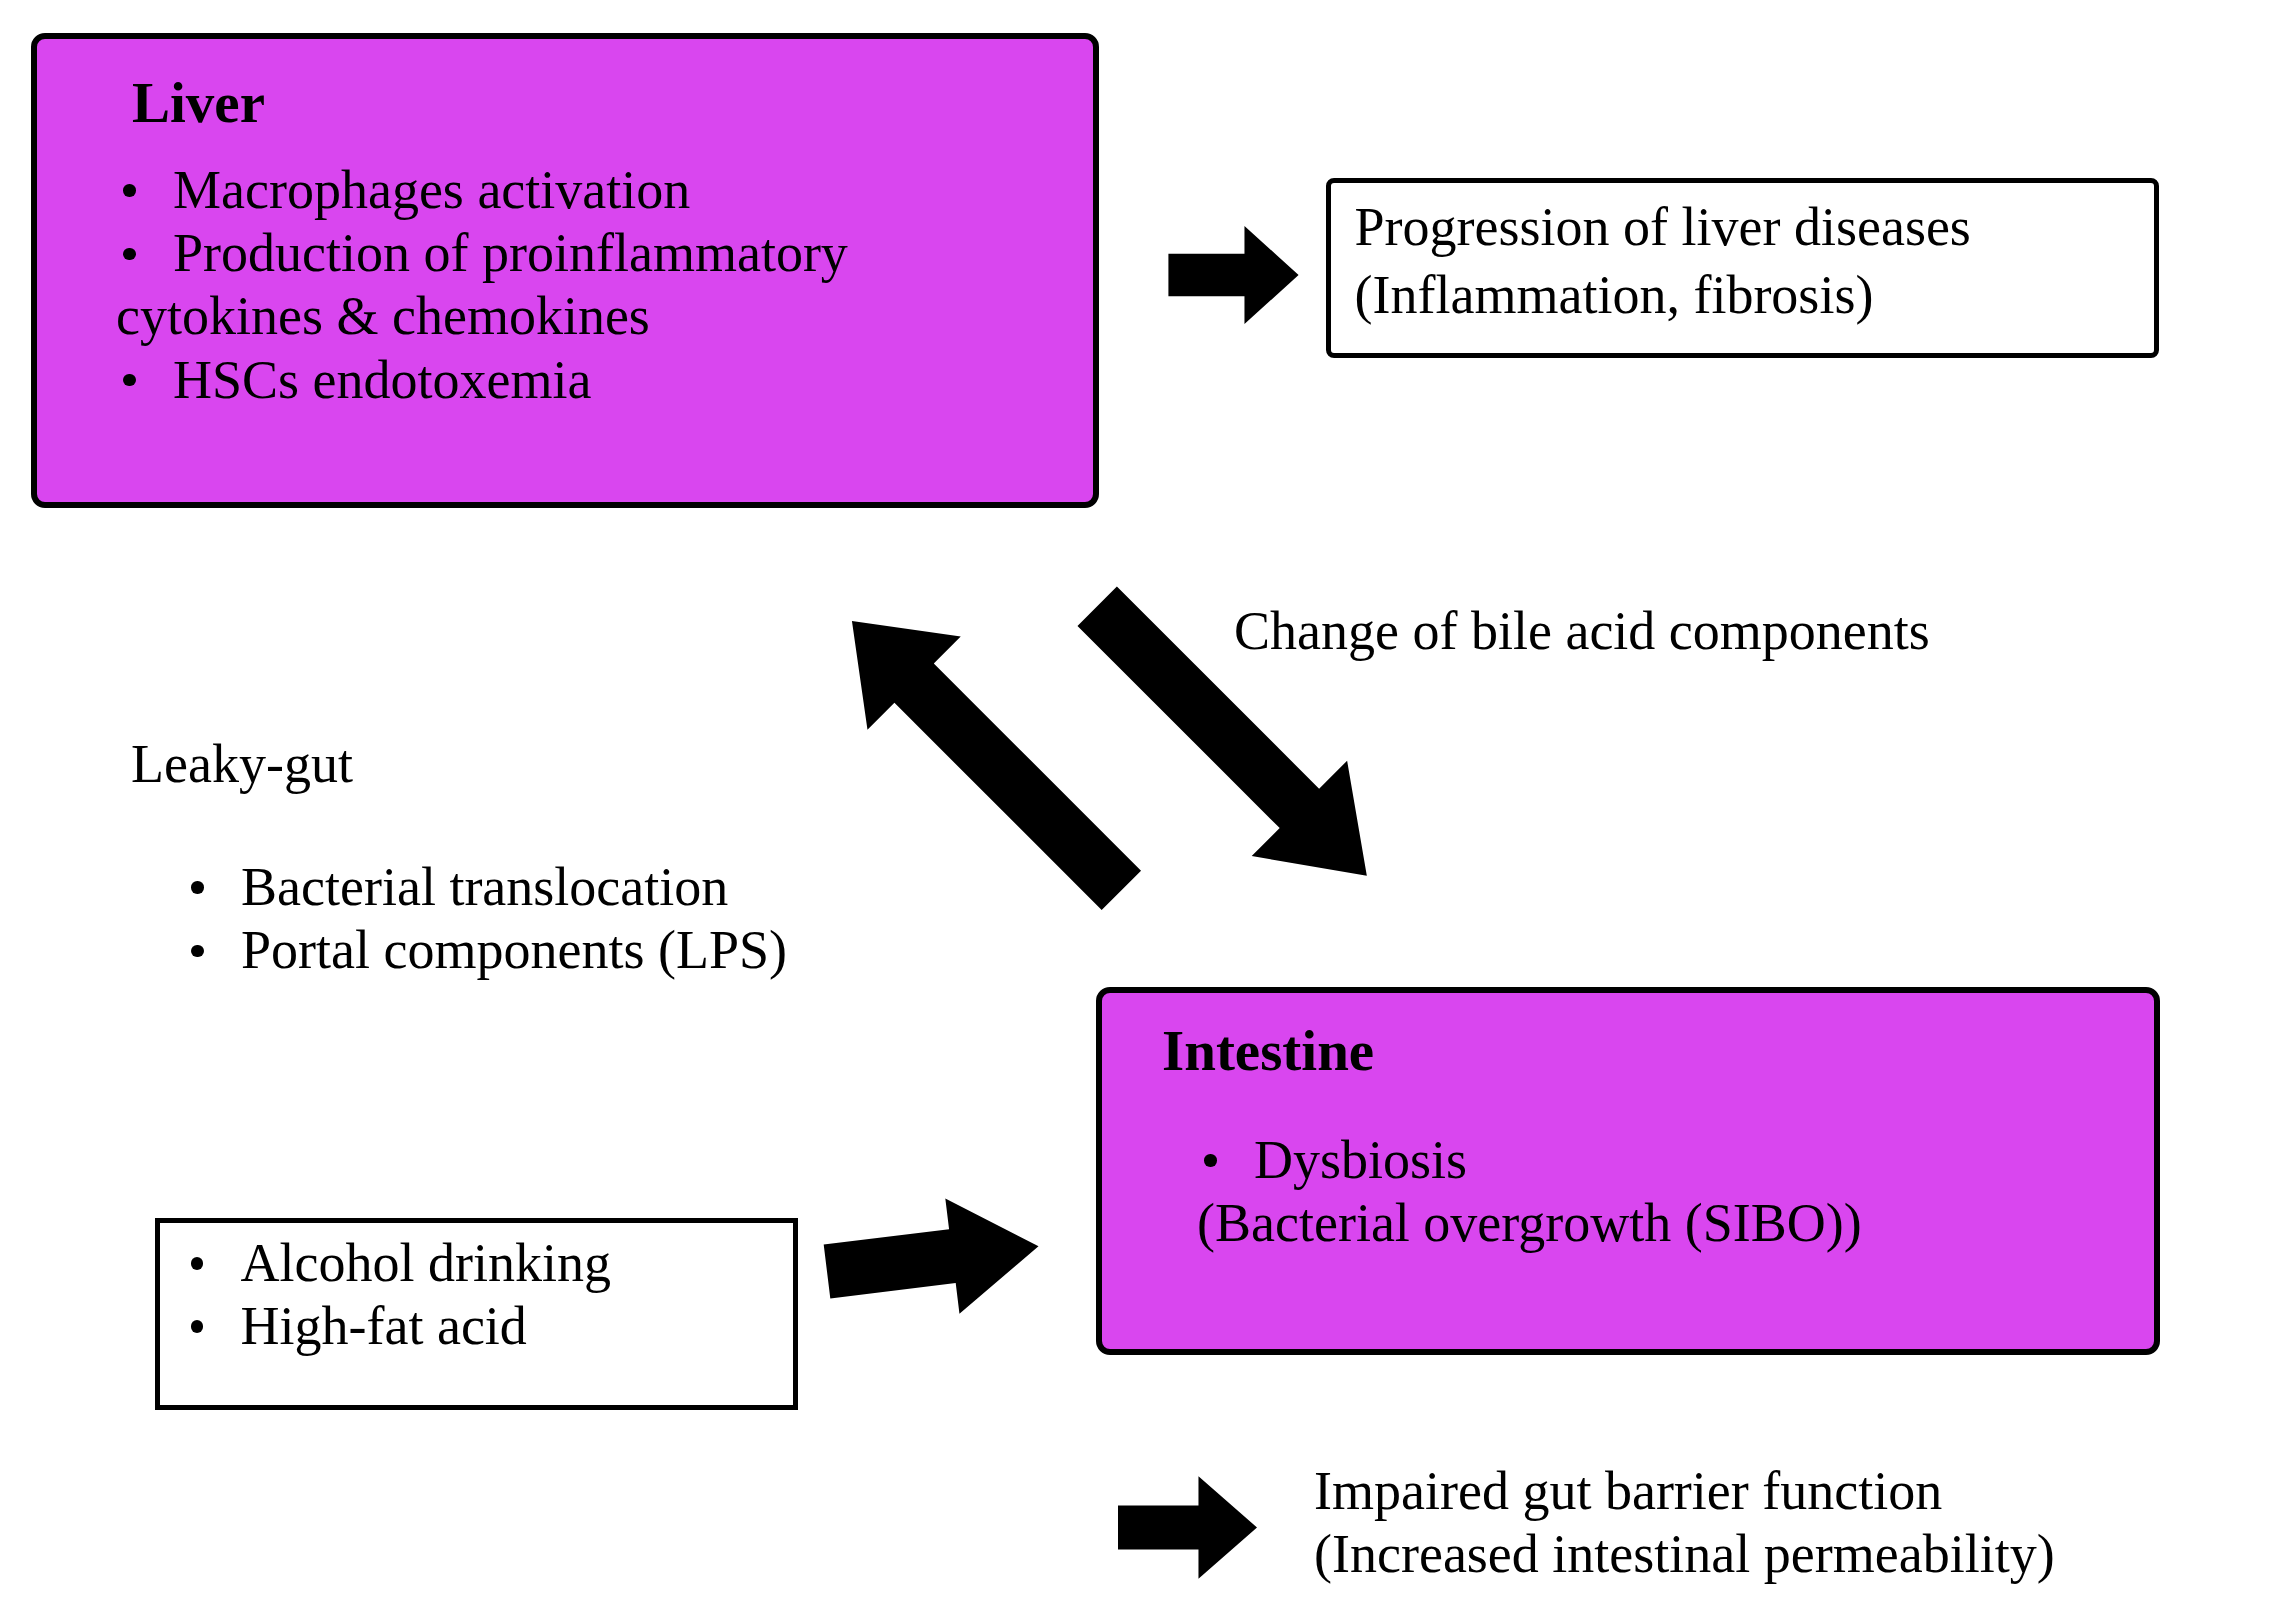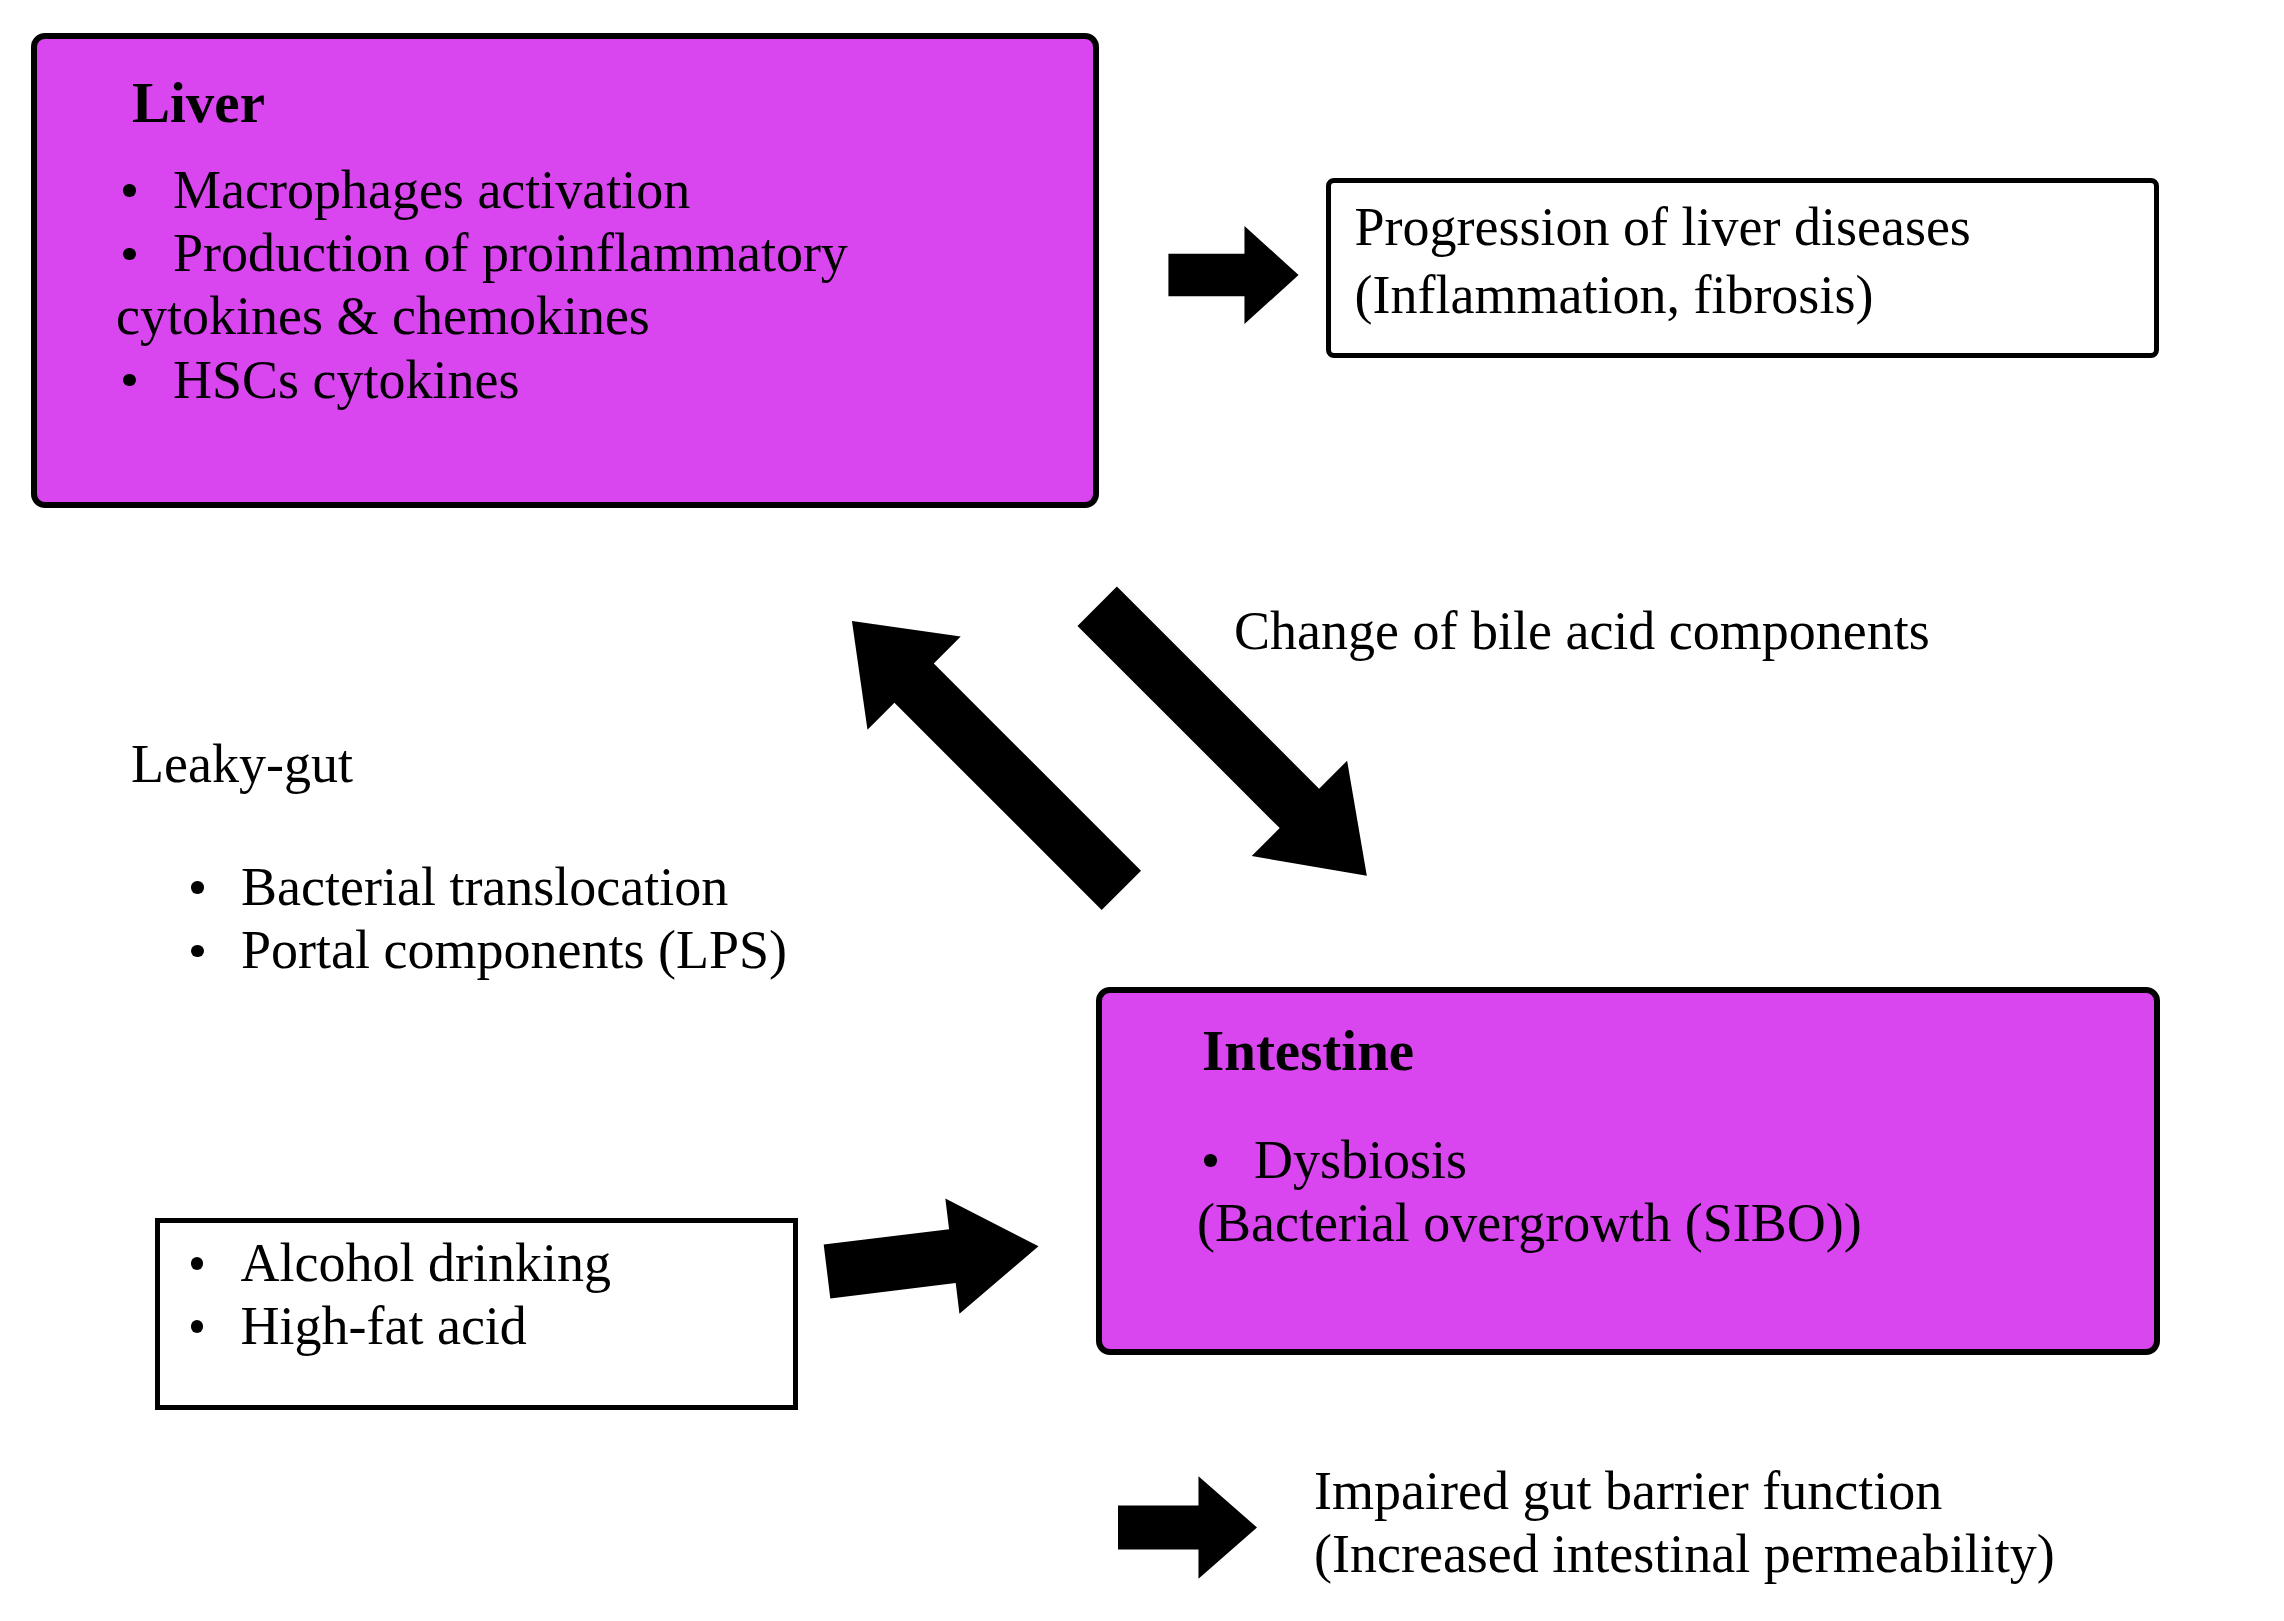--- a/index.html
+++ b/index.html
@@ -97,21 +97,21 @@
         <span class="dot"></span>
         <span class="sub">Macrophages activation</span>
       </li>
       <li>
         <span class="dot"></span>
         <span class="sub">Production of proinflammatory</span>
         <span class="sub" style="margin-left:-57px;">cytokines &amp; chemokines</span>
       </li>
       <li>
         <span class="dot"></span>
-        <span class="sub">HSCs cytokines</span>
+        <span class="sub">HSCs endotoxemia</span>
       </li>
     </ul>
   </div>
 
   <div class="arrow" style="left:1168px; top:226px; width:131px; height:98px;">
     <svg viewBox="0 0 178 134" width="131" height="98" aria-hidden="true">
       <polygon points="0,38 104,38 104,0 178,67 104,134 104,96 0,96" fill="#000000"></polygon>
     </svg>
   </div>
 
@@ -165,21 +165,21 @@
     </ul>
   </div>
 
   <div class="arrow" style="left:827px; top:1209px; width:213px; height:125px; transform:rotate(-7deg); transform-origin:0 50%;">
     <svg viewBox="0 0 290 170" width="213" height="125" aria-hidden="true">
       <polygon points="0,48 172,48 172,6 290,86 172,164 172,122 0,122" fill="#000000"></polygon>
     </svg>
   </div>
 
   <div class="rbox" style="left:1096px; top:987px; width:1064px; height:368px;">
-    <div class="title" style="position:absolute; left:60px; top:29px;margin-left:40px;">Intestine</div>
+    <div class="title" style="position:absolute; left:60px; top:29px;">Intestine</div>
     <ul class="bullets" style="position:absolute; left:95px; top:136px; width:954px;">
       <li>
         <span class="dot"></span>
         <span class="sub">Dysbiosis</span>
         <span class="sub" style="margin-left:-57px;">(Bacterial overgrowth (SIBO))</span>
       </li>
     </ul>
   </div>
 
   <div class="arrow" style="left:1118px; top:1476px; width:139px; height:103px;">

